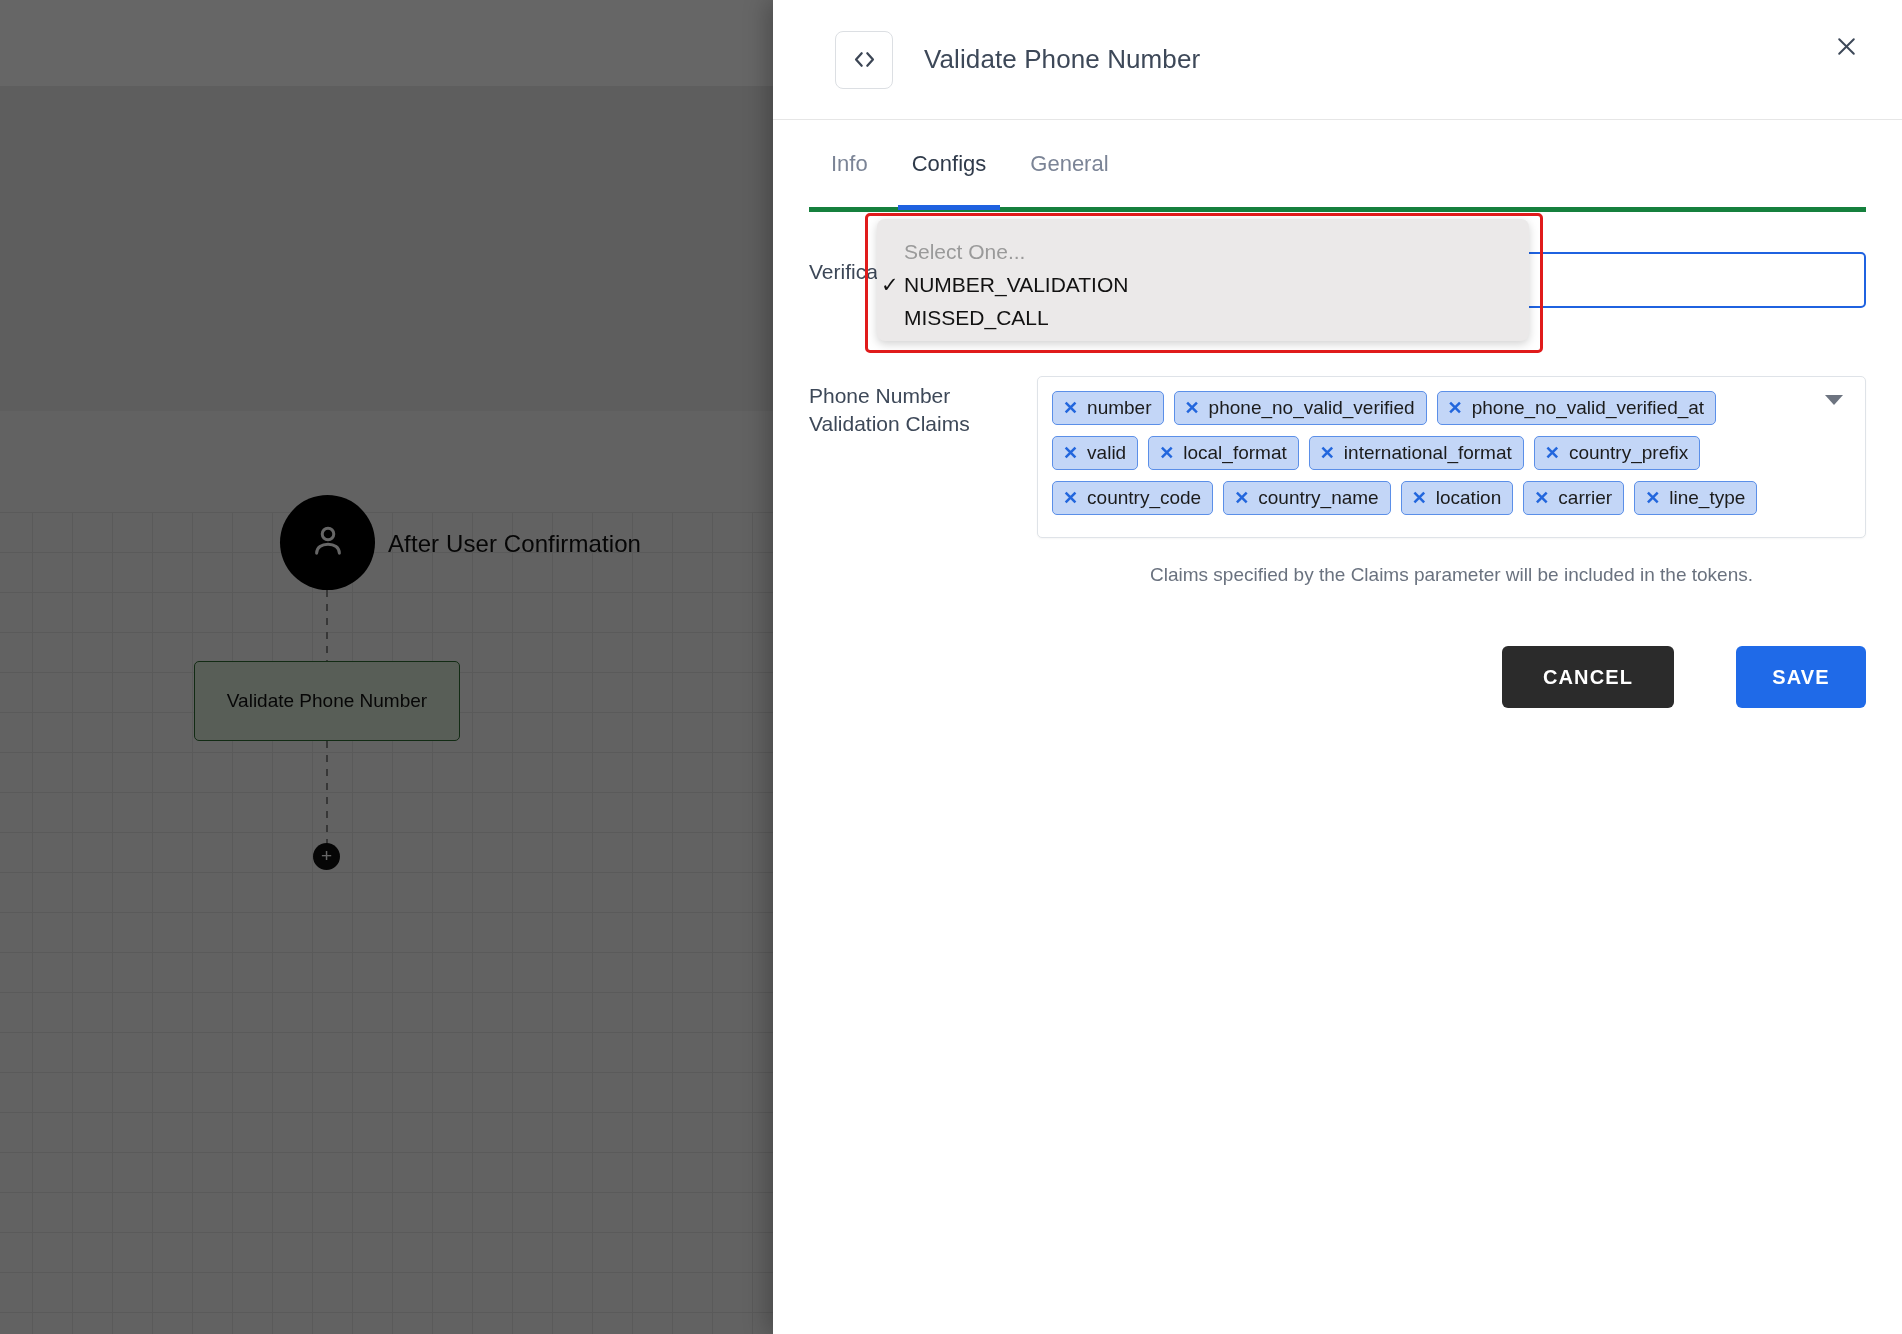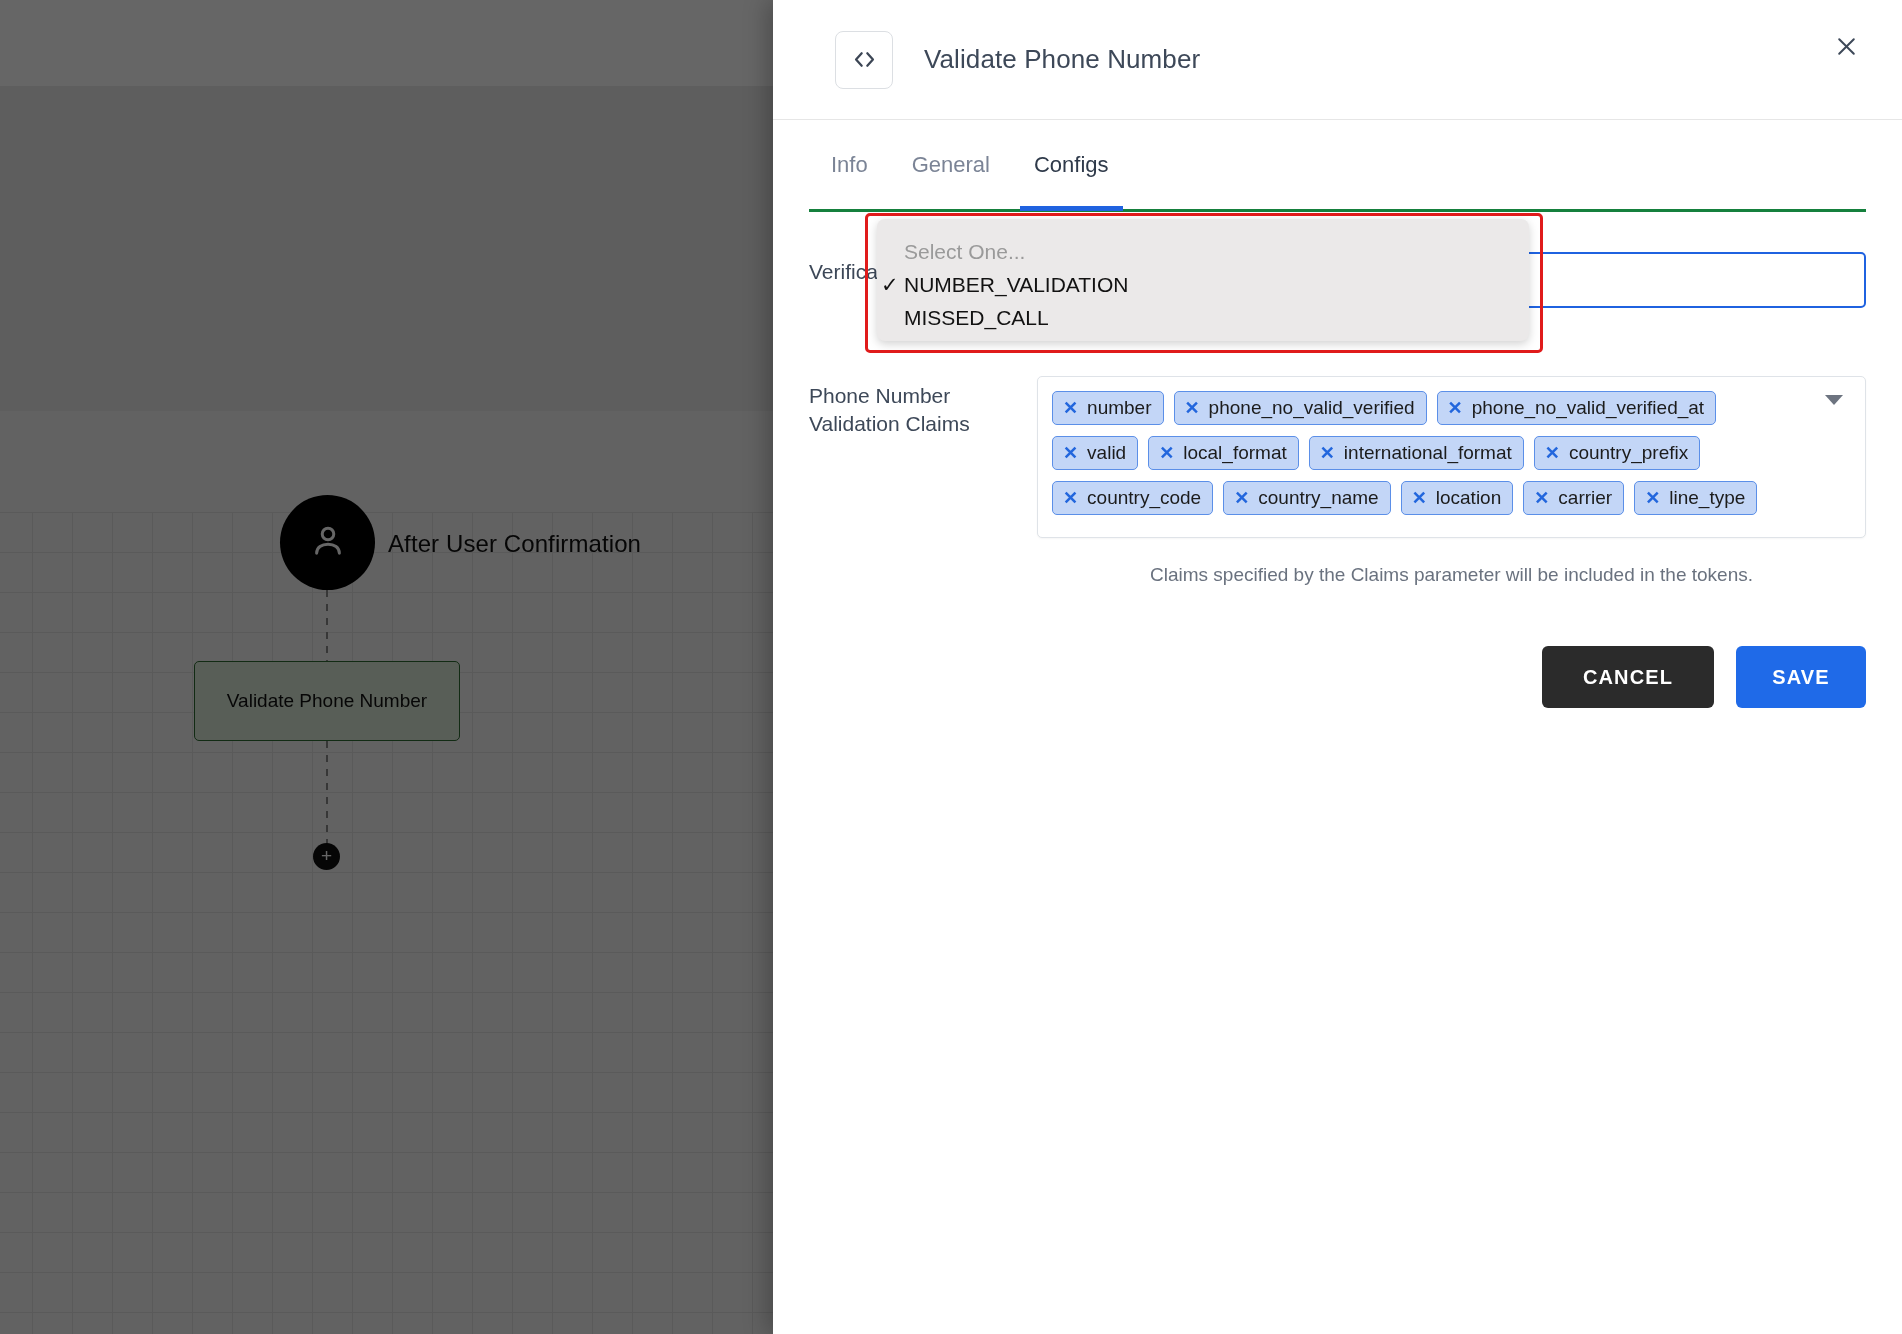--- a/index.html
+++ b/index.html
@@ -125,21 +125,21 @@
     color: #3d4858; cursor: pointer;
   }
   .close-btn svg { width: 25px; height: 25px; }
 
   
   .tabs {
     position: relative;
     margin: 0 36px 0 36px;
     height: 92px;
     display: flex; align-items: center;
-    border-bottom: 3px solid #15803d;
+    border-bottom: 5px solid #15803d;
   }
   .tab {
     position: relative;
     height: 92px;
     display: flex; align-items: center;
     padding: 0 22px;
     font-size: 22px; color: #7b8496; cursor: pointer;
   }
   .tab.active { color: #2f3a4a; }
   .tab.active::after {
@@ -209,20 +209,21 @@
     margin-top: 60px;
     display: flex; justify-content: flex-end; gap: 22px;
     padding-right: 0px;
   }
   .btn {
     border: none; border-radius: 6px;
     font-size: 20px; font-weight: 700; letter-spacing: 1.1px;
     cursor: pointer;
     font-family: "Liberation Sans", sans-serif;
     height: 62px;
+    margin-left: 40px;
   }
   .btn-cancel { background: #2b2b2b; color: #ffffff; width: 172px; }
   .btn-save { background: #1f6ae8; color: #ffffff; width: 130px; }
 
   
   .highlight-ring {
     position: absolute;
     left: 92px; top: 213px;
     width: 678px; height: 140px;
     border: 3px solid #e01b1b;
@@ -306,25 +307,25 @@
           <line x1="5" y1="5" x2="19" y2="19"></line>
           <line x1="19" y1="5" x2="5" y2="19"></line>
         </svg>
       </div>
     </div>
 
     <div class="tabs">
       <div class="tab">
         <span>Info</span>
       </div>
+      <div class="tab active">
+        <span>Configs</span>
+      </div>
       <div class="tab">
         <span>General</span>
-      </div>
-      <div class="tab active">
-        <span>Configs</span>
       </div>
     </div>
 
     <div class="form">
 
       <div class="row row-verif">
         <div class="field-label">Verification Type</div>
         <div class="field-ctrl">
           <div class="select-box"></div>
         </div>

